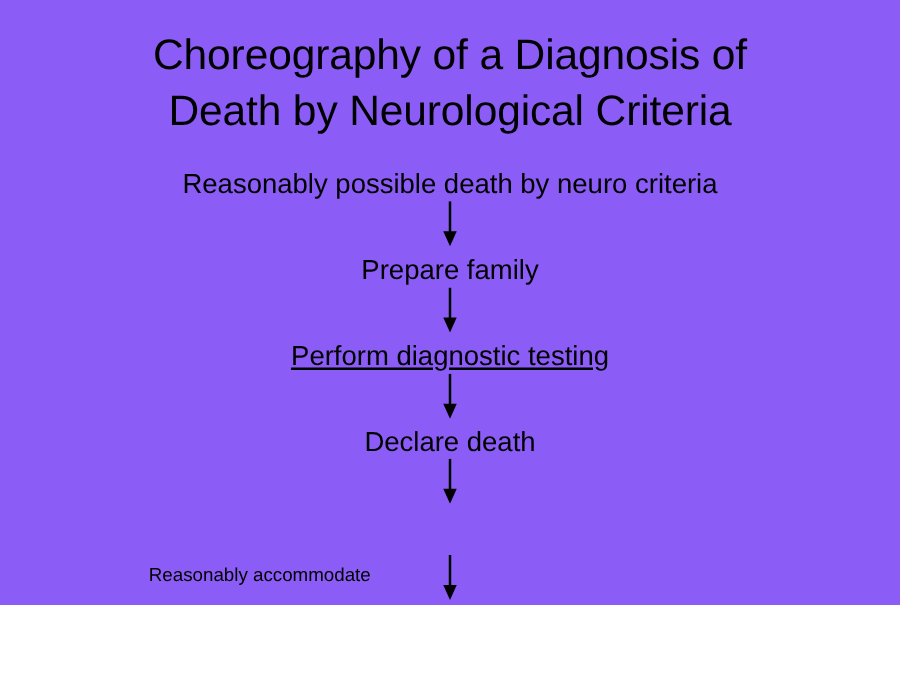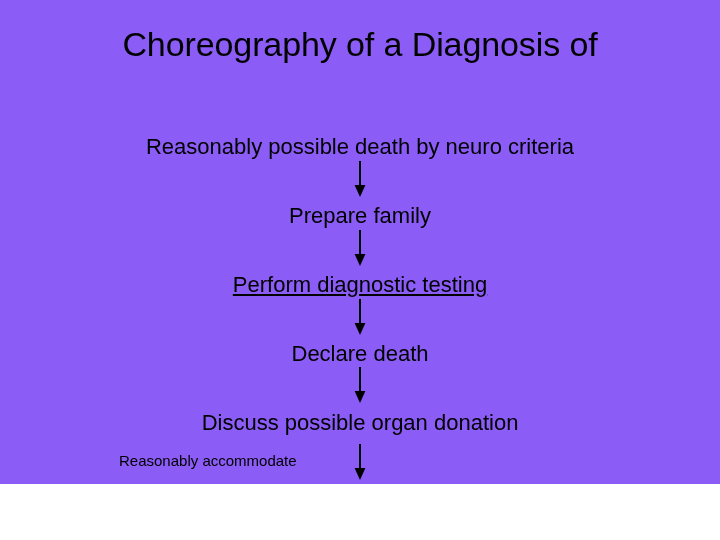--- a/index.html
+++ b/index.html
@@ -63,20 +63,21 @@
   }
   .arrow svg { display: block; }
 </style>
 </head>
 <body>
 
 <div class="slide">
 
   <div class="title">
     <span class="title-line">Choreography of a Diagnosis of</span>
+    <span class="title-line">Death by Neurological Criteria</span>
   </div>
 
   <div class="step" style="top:134px;">Reasonably possible death by neuro criteria</div>
 
   <span class="arrow" style="left:351px; top:161px;">
     <svg width="18" height="36" viewBox="0 0 18 36" aria-hidden="true">
       <line x1="9" y1="0" x2="9" y2="28" stroke="#000000" stroke-width="2"></line>
       <polygon points="9,36 3.6,24 14.4,24" fill="#000000"></polygon>
     </svg>
   </span>
@@ -101,21 +102,20 @@
 
   <div class="step" style="top:341px;">Declare death</div>
 
   <span class="arrow" style="left:351px; top:367px;">
     <svg width="18" height="36" viewBox="0 0 18 36" aria-hidden="true">
       <line x1="9" y1="0" x2="9" y2="28" stroke="#000000" stroke-width="2"></line>
       <polygon points="9,36 3.6,24 14.4,24" fill="#000000"></polygon>
     </svg>
   </span>
 
-  <div class="step" style="top:410px;">Discuss possible organ donation</div>
 
   <div class="step small offset-left" style="left:119px; top:452px;">Reasonably accommodate</div>
 
   <span class="arrow" style="left:351px; top:444px;">
     <svg width="18" height="36" viewBox="0 0 18 36" aria-hidden="true">
       <line x1="9" y1="0" x2="9" y2="28" stroke="#000000" stroke-width="2"></line>
       <polygon points="9,36 3.6,24 14.4,24" fill="#000000"></polygon>
     </svg>
   </span>
 

